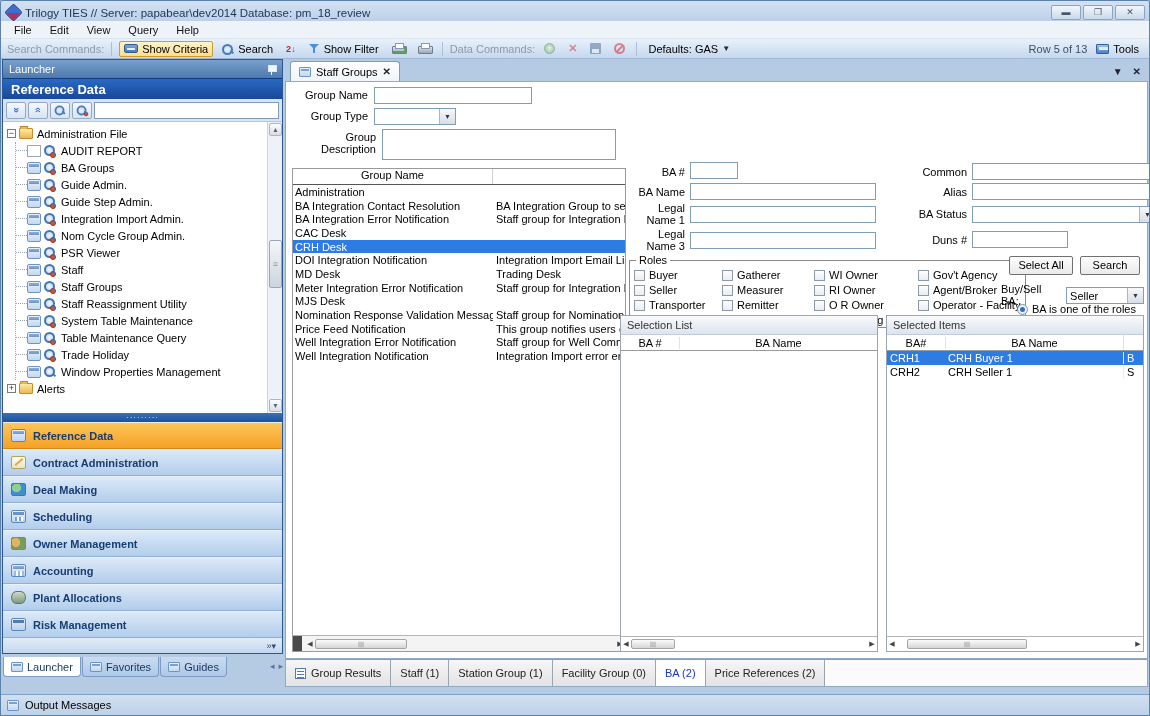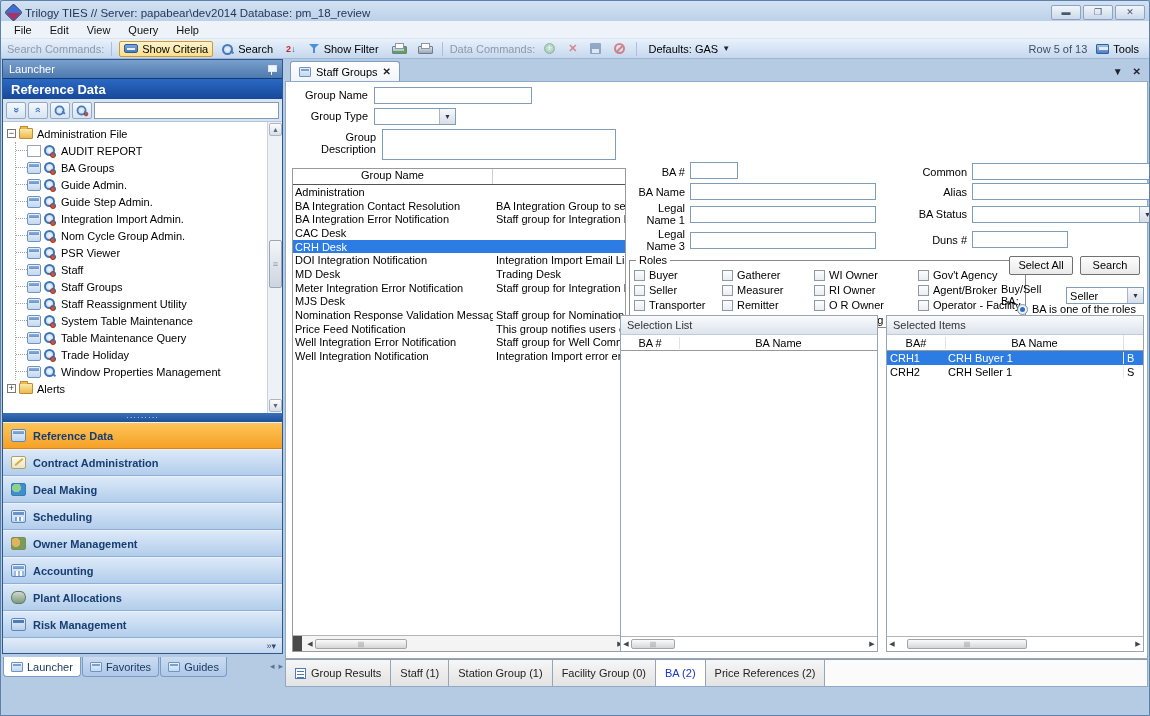--- a/index.html
+++ b/index.html
@@ -903,14 +903,18 @@
           </span>
 
           <span class="btab">
 
             <span>Price References (2)</span>
           </span>
         </div>
     </div>
   </div>
 
+  <div class="statusbar">
+    <span class="output-icon"></span>
+    <span>Output Messages</span>
+  </div>
 
 </div>
 
 </body></html>

